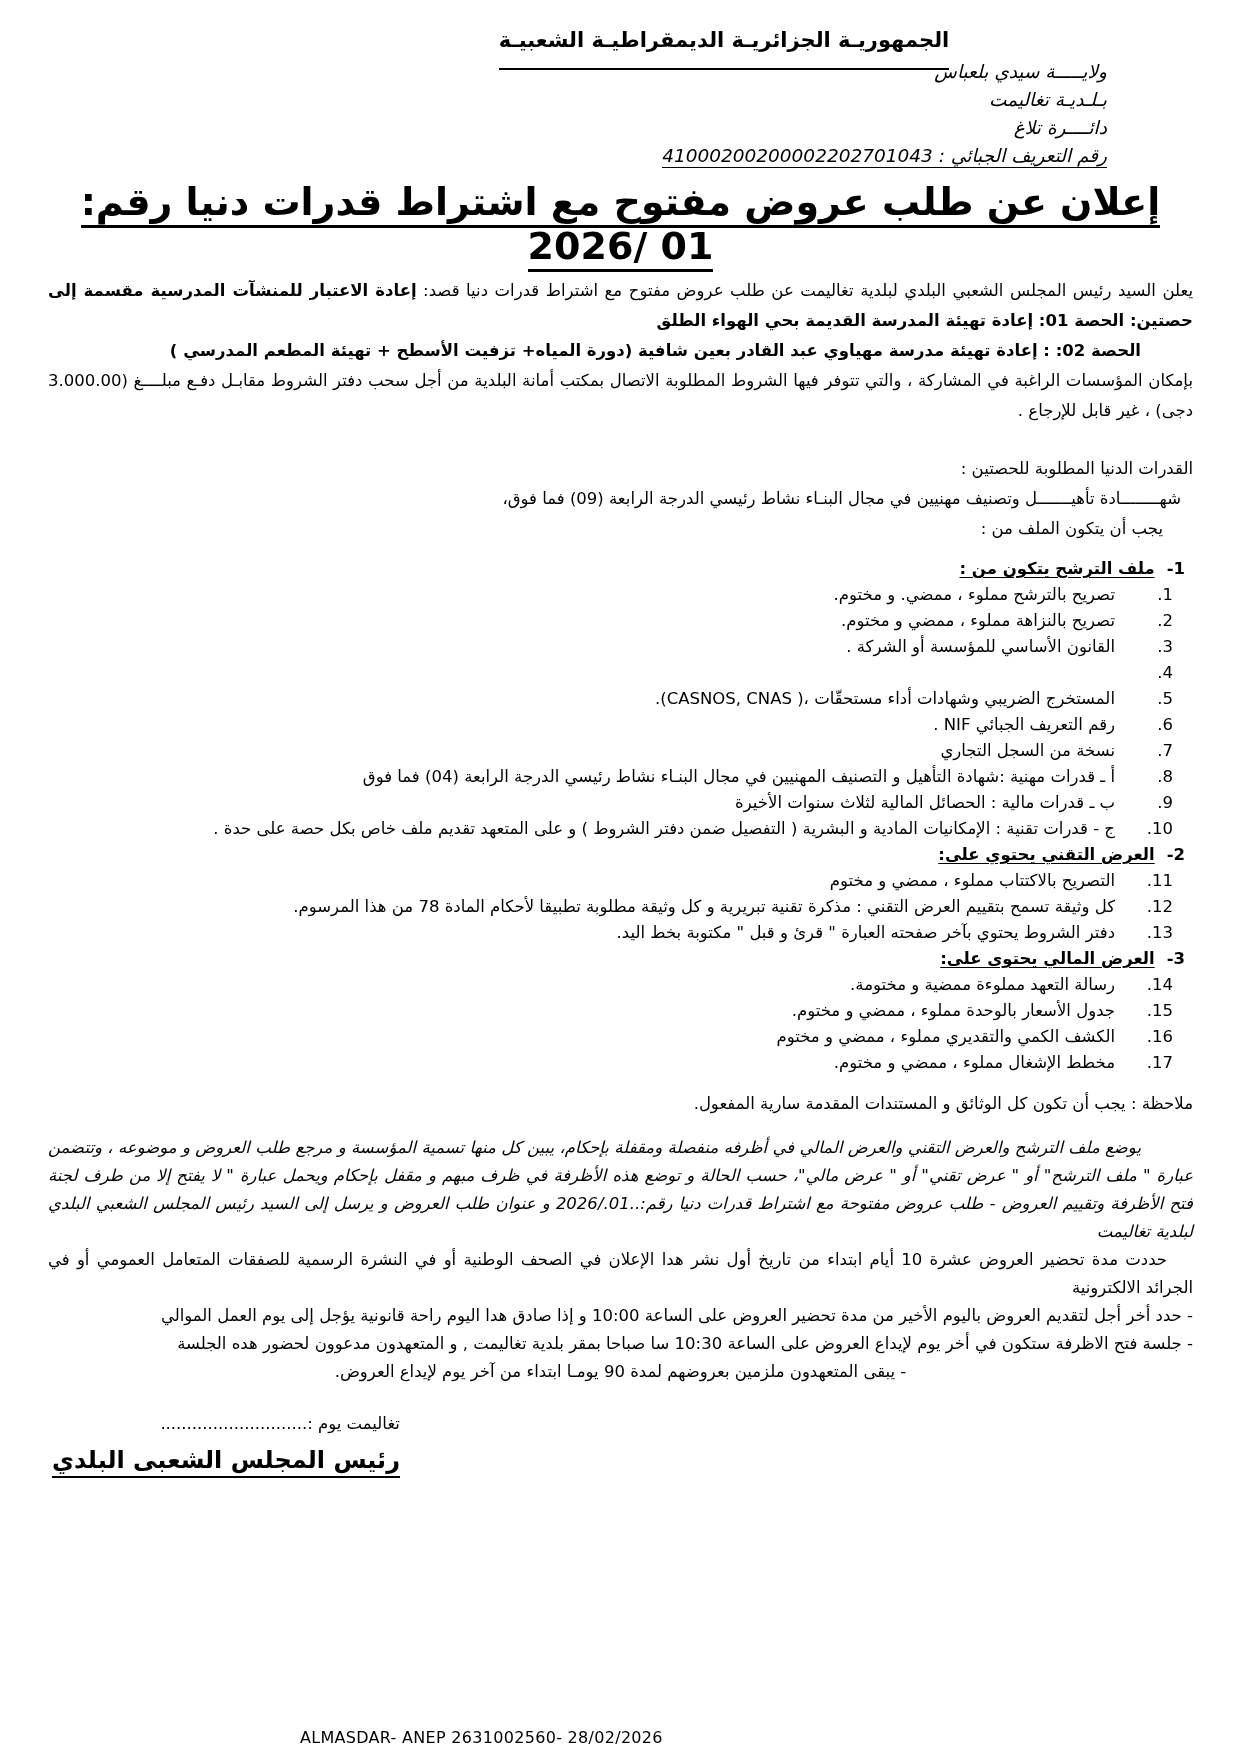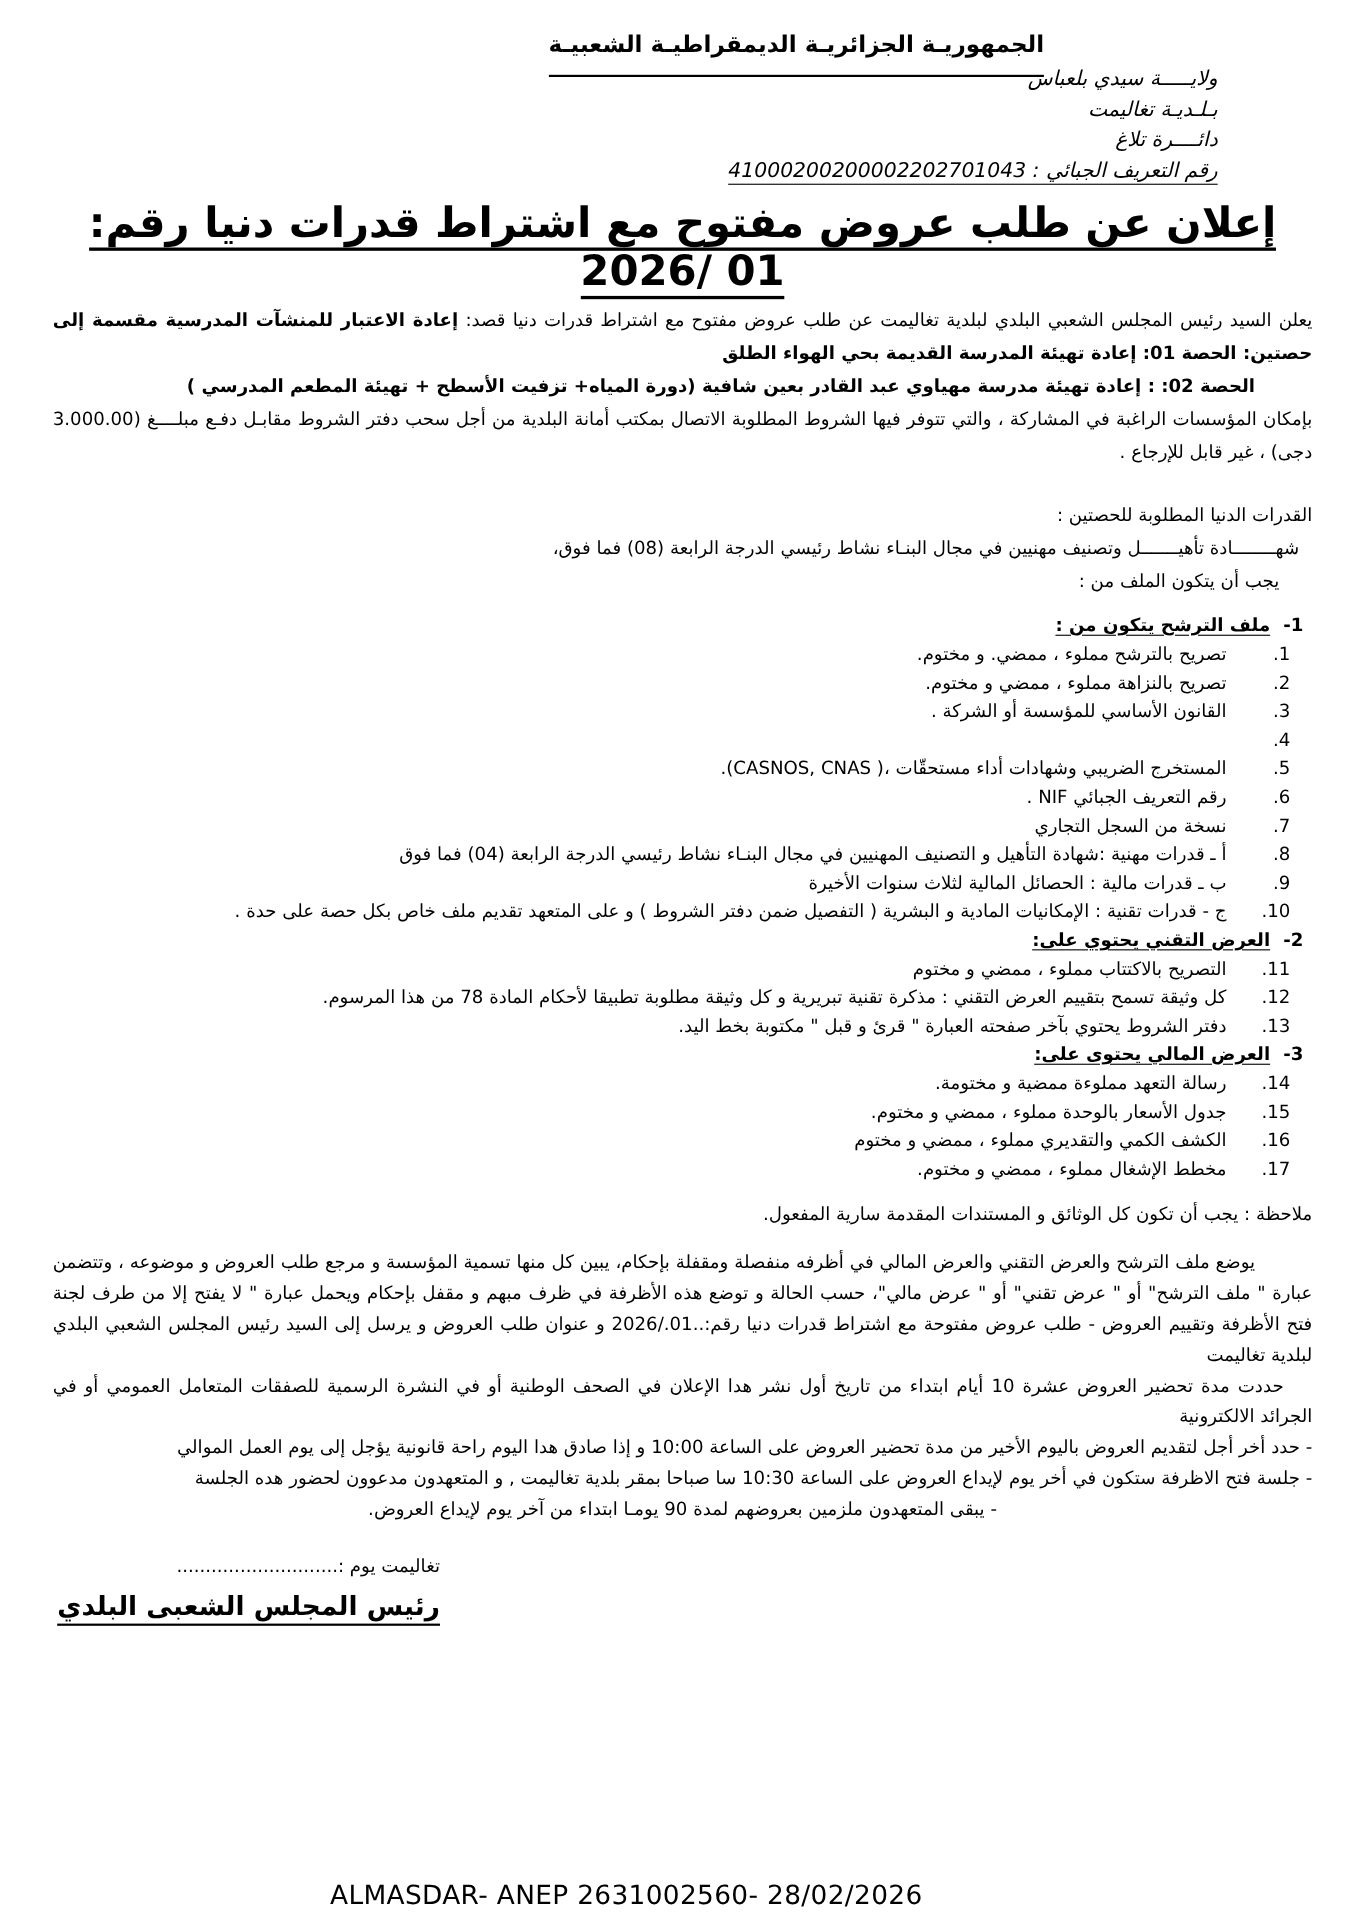--- a/index.html
+++ b/index.html
@@ -64,41 +64,41 @@
   
   .sections { margin-top: 12px; line-height: 26px; }
   .sec-head { display: flex; gap: 12px; padding-right: 8px; font-weight: bold; }
   .sec-head .t { text-decoration: underline; text-underline-offset: 3px; }
   .item { display: flex; gap: 14px; padding-right: 20px; }
   .item .num { flex: none; min-width: 44px; text-align: right; }
 
   
   .closing { line-height: 28px; }
   .note { margin-top: 14px; }
-  .envelope { margin-top: 16px; text-align: justify; text-indent: 52px; }
+  .envelope { margin-top: 16px; text-align: justify; text-indent: 52px; font-style: italic; }
   .prep { text-align: justify; text-indent: 26px; }
   .deadline-center { text-align: center; }
 
   
   .signature {
     margin-top: 24px;
     width: fit-content;
     margin-right: auto;
     margin-left: 4px;
   }
   .sig-date { font-size: 16.5px; line-height: 28px; }
   .signer { font-size: 24px; font-weight: bold; margin-top: 4px; line-height: 36px; }
   .signer span { border-bottom: 2.5px solid #000; padding-bottom: 2px; }
 
   
   .footer {
     position: absolute;
-    left: 300px; bottom: 18px;
+    left: 300px; bottom: 8px;
     direction: ltr;
-    font-size: 24px;
+    font-size: 16px;
     letter-spacing: 0.3px;
     font-family: "DejaVu Sans", sans-serif;
     margin-top: 17px;
   }
 </style>
 </head>
 <body>
 
 <div class="page">
 
@@ -117,21 +117,21 @@
 
   <div class="main-title">
     <span>إعلان عن طلب عروض  مفتوح  مع اشتراط قدرات دنيا  رقم: 01 /2026</span>
   </div>
 
   <div class="intro-block">
     <p class="justify"><span>يعلن السيد رئيس المجلس الشعبي البلدي لبلدية تغاليمت عن طلب عروض مفتوح مع اشتراط قدرات دنيا  قصد: </span><span class="b">إعادة الاعتبار للمنشآت المدرسية مقسمة إلى حصتين:  الحصة 01: إعادة تهيئة المدرسة القديمة بحي الهواء الطلق</span></p>
     <p class="lot2">الحصة 02: : إعادة تهيئة مدرسة مهياوي عبد القادر بعين شافية (دورة المياه+ تزفيت الأسطح  + تهيئة المطعم المدرسي )</p>
     <p class="justify">بإمكان المؤسسات الراغبة في المشاركة ، والتي تتوفر فيها الشروط المطلوبة  الاتصال بمكتب أمانة البلدية من أجل سحب دفتر الشروط مقابـل دفـع مبلــــغ (3.000.00 دجى) ، غير قابل للإرجاع .</p>
     <p class="cap-title">القدرات الدنيا المطلوبة للحصتين :</p>
-    <p class="cap-line">شهــــــــادة تأهيـــــــل وتصنيف مهنيين في مجال البنـاء نشاط رئيسي الدرجة الرابعة   (08) فما فوق،</p>
+    <p class="cap-line">شهــــــــادة تأهيـــــــل وتصنيف مهنيين في مجال البنـاء نشاط رئيسي الدرجة الرابعة   (09) فما فوق،</p>
     <p class="file-line">يجب أن يتكون الملف من :</p>
   </div>
 
   <div class="sections">
 
     <div class="sec-head">
       <span class="num">1-</span>
       <span class="t">ملف الترشح يتكون من :</span>
     </div>
     <div class="item">

